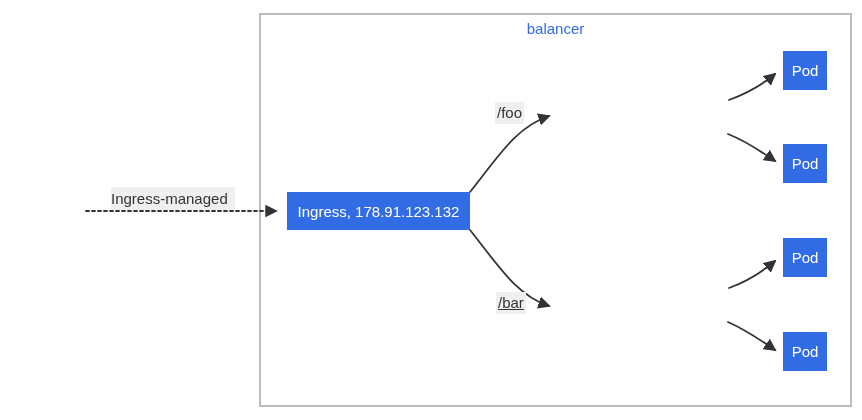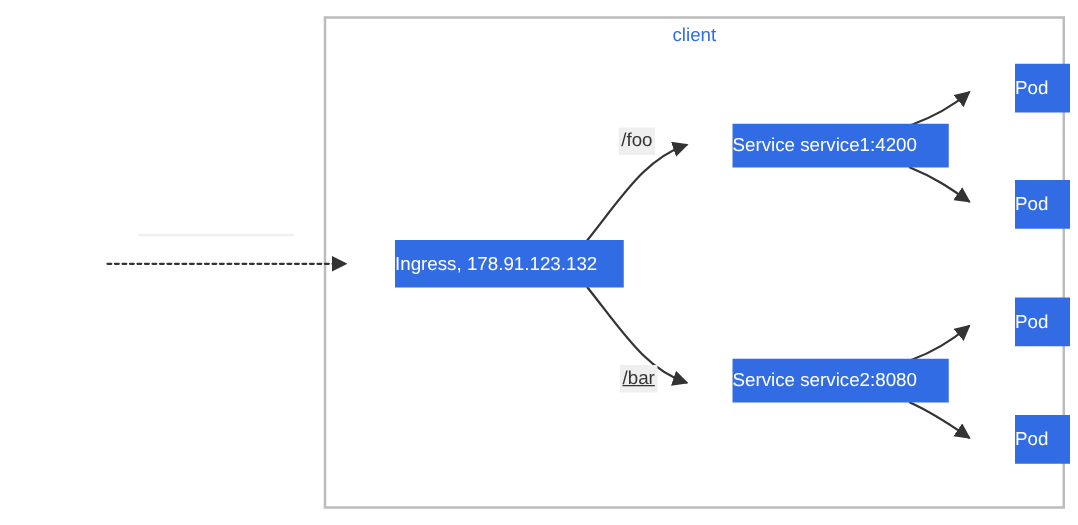--- a/index.html
+++ b/index.html
@@ -54,24 +54,23 @@
     top: 5px; left: 50%;
     transform: translateX(-50%);
     color: var(--cluster-label-color);
     font-size: 15px;
     white-space: nowrap;
   }
   .node {
     position: absolute;
     display: flex;
     align-items: center;
-    justify-content: flex-start;
+    justify-content: center;
     z-index: 2;
     white-space: nowrap;
-    margin-left: 29px;
   }
   .node-blue {
     background: var(--node-blue);
     color: var(--node-text);
     font-size: 15px;
   }
   .client {
     left: 13px; top: 192px;
     width: 70px; height: 38px;
     background: var(--client-fill);
@@ -111,59 +110,54 @@
   }
   .foo-label { left: 495px; top: 102px; }
   .bar-label { left: 496px; top: 292px; text-decoration: underline; }
 </style>
 </head>
 <body>
 
 <div class="stage">
 
   <div class="cluster">
-    <span class="cluster-label">client</span>
+    <span class="cluster-label">balancer</span>
   </div>
 
   <svg class="edges" viewBox="0 0 862 420" xmlns="http://www.w3.org/2000/svg">
     <defs>
       <marker id="arrow" viewBox="0 0 10 10" refX="8.5" refY="5" markerWidth="7" markerHeight="7" orient="auto-start-reverse">
         <path class="arrowhead" d="M0,0 L10,5 L0,10 z"></path>
       </marker>
     </defs>
     <path class="edge dashed" d="M 86 211 L 276 211" marker-end="url(#arrow)"></path>
     <path class="edge" d="M 470 192 C 498 157, 516 127, 549 116" marker-end="url(#arrow)"></path>
     <path class="edge" d="M 470 230 C 498 265, 516 295, 549 306" marker-end="url(#arrow)"></path>
     <path class="edge" d="M 729 100 C 748 93, 762 85, 775 74" marker-end="url(#arrow)"></path>
     <path class="edge" d="M 728 134 C 748 142, 762 152, 775 161" marker-end="url(#arrow)"></path>
     <path class="edge" d="M 729 288 C 748 281, 762 272, 775 261" marker-end="url(#arrow)"></path>
     <path class="edge" d="M 728 322 C 748 331, 762 341, 775 350" marker-end="url(#arrow)"></path>
   </svg>
 
 
   <div class="edge-label lb-label">
+    <span>Ingress-managed</span>
   </div>
 
   <div class="node node-blue ingress">
     <span>Ingress, 178.91.123.132</span>
   </div>
 
   <div class="edge-label route-label foo-label">
     <span>/foo</span>
   </div>
   <div class="edge-label route-label bar-label">
     <span>/bar</span>
   </div>
 
-  <div class="node node-blue service1">
-    <span>Service service1:4200</span>
-  </div>
-  <div class="node node-blue service2">
-    <span>Service service2:8080</span>
-  </div>
 
   <div class="node node-blue pod pod1">
     <span>Pod</span>
   </div>
   <div class="node node-blue pod pod2">
     <span>Pod</span>
   </div>
   <div class="node node-blue pod pod3">
     <span>Pod</span>
   </div>

